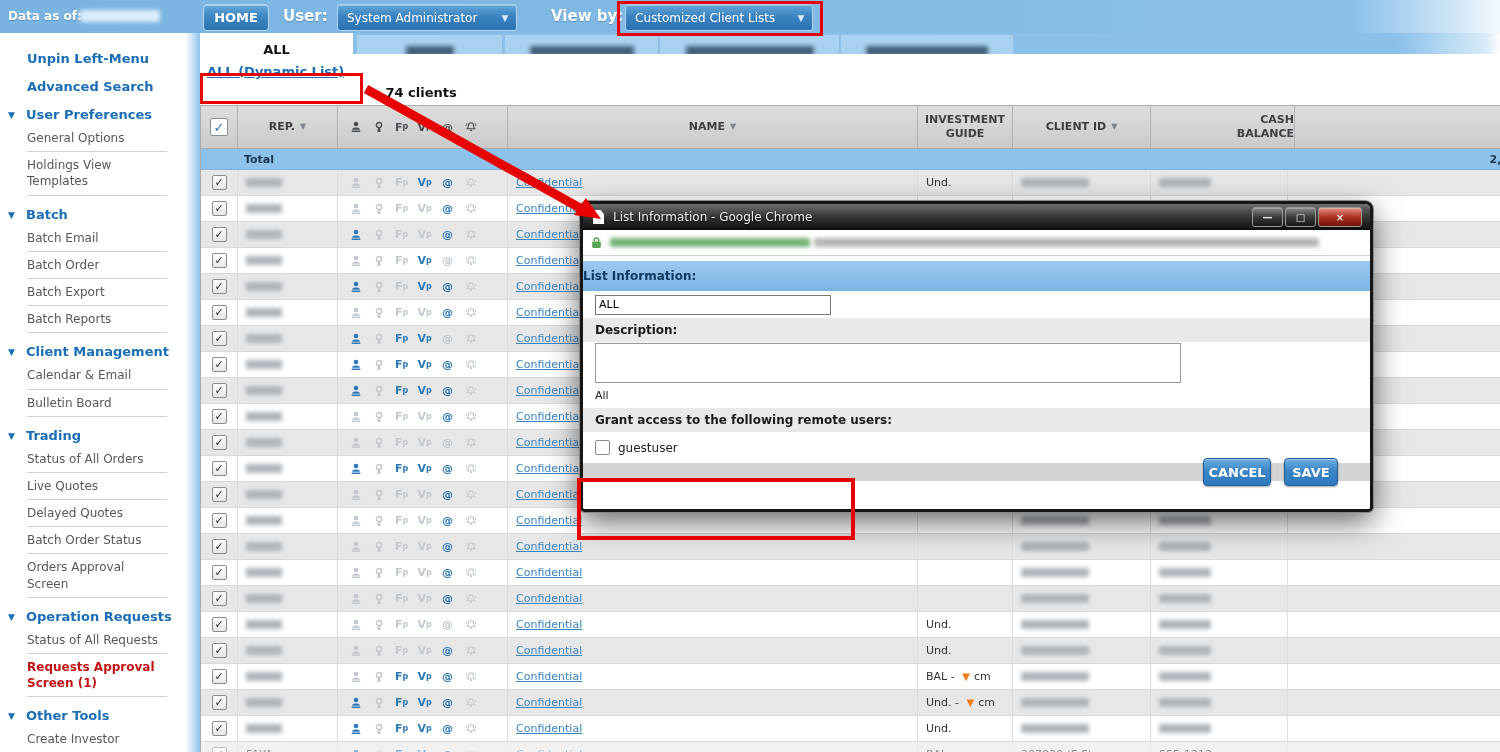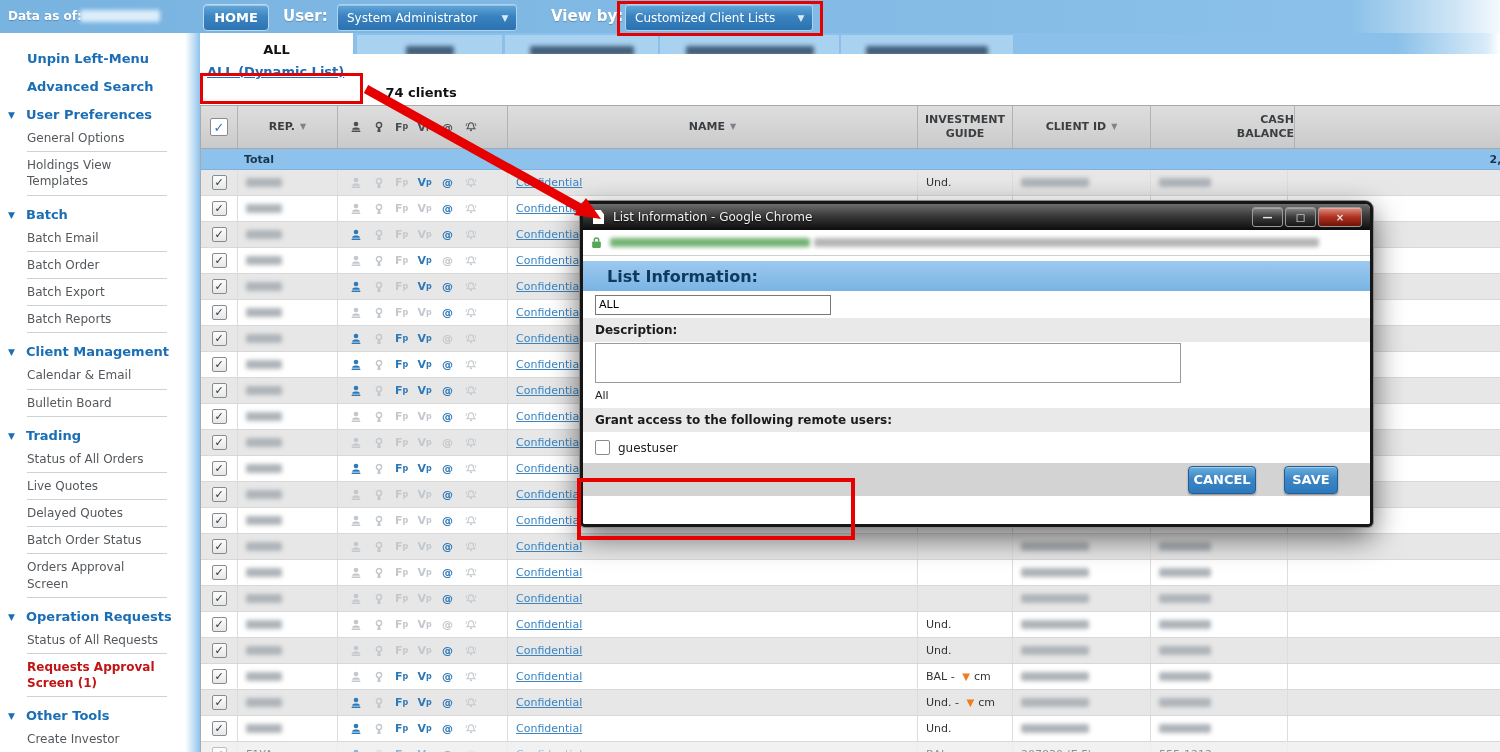--- a/index.html
+++ b/index.html
@@ -97,35 +97,35 @@
   .titlebar .ttl{color:#f0f0f0;font-size:12px;margin-left:30px;text-shadow:0 1px 2px #000;}
   .pageicon{position:absolute;left:10px;top:6px;width:11px;height:14px;background:#fff;
     clip-path:polygon(0 0,70% 0,100% 30%,100% 100%,0 100%);}
   .winbtns{position:absolute;right:8px;top:3px;display:flex;gap:2px;}
   .wbtn{width:29px;height:18px;border:1px solid #9a9a9a;border-radius:3px;color:#e8e8e8;
     display:flex;align-items:center;justify-content:center;font-size:10px;font-weight:bold;cursor:pointer;
     background:linear-gradient(#8a8a8a,#3a3a3a 50%,#171717);box-shadow:inset 0 1px 0 rgba(255,255,255,.25);}
   .wbtn.close{width:42px;background:linear-gradient(#e09387,#b23322 48%,#6f1207);}
   .urlbar{height:25px;background:#fff;border-bottom:1px solid #cfcfcf;display:flex;align-items:center;padding-left:8px;cursor:text;}
   .d-blue{height:30px;margin-top:5px;background:linear-gradient(#9cc9ee,#7ab4e4);display:flex;align-items:center;
-    padding-left:24px;font-size:16px;font-weight:bold;color:#0f3a60;}
+    padding-left:0;font-size:12px;font-weight:bold;color:#0f3a60;}
   .d-label{height:24px;background:#e9e9e9;display:flex;align-items:center;padding-left:12px;
     font-size:12px;font-weight:bold;color:#1a1a1a;}
   .d-white{background:#fff;display:flex;align-items:center;padding-left:12px;}
   .d-input-row{height:27px;}
   .d-input{width:228px;height:16px;border:1px solid #777;font-size:11px;padding:1px 3px;font-family:inherit;}
   .d-textarea-row{height:41px;}
   .d-textarea{width:580px;height:34px;border:1px solid #999;resize:none;font-family:inherit;font-size:11px;}
   .d-dark{height:22px;background:linear-gradient(#a9a9a9,#8d8d8d);display:flex;align-items:center;
     padding-left:12px;font-size:12px;font-weight:bold;color:#fff;}
   .d-val{height:25px;font-size:11px;color:#222;}
   .d-users{height:31px;font-size:12px;color:#222;gap:8px;}
   .d-users .cb{background:#fff;}
-  .d-footer{height:33px;background:#d3d3d3;display:flex;align-items:center;justify-content:flex-end;
-    gap:28px;padding-right:32px;}
+  .d-footer{height:18px;background:#d3d3d3;display:flex;align-items:center;justify-content:flex-end;
+    gap:13px;padding-right:32px;}
   .dbtn{height:26px;border:1px solid #1e5d96;border-radius:4px;color:#fff;font-weight:bold;font-size:13px;
     display:flex;align-items:center;justify-content:center;cursor:pointer;
     background:linear-gradient(#6aaede,#3c86c4 45%,#2d79bd);box-shadow:0 1px 2px rgba(0,0,0,.35), inset 0 1px 0 rgba(255,255,255,.4);}
   .dbtn.cancel{width:66px;}
   .dbtn.save{width:52px;}
   .d-bottom{height:28px;background:#fff;}
 
   
   .redbox{position:absolute;border:3px solid #e60000;z-index:80;pointer-events:none;}
   .arrow-layer{position:absolute;left:0;top:0;width:1500px;height:752px;z-index:81;pointer-events:none;}

